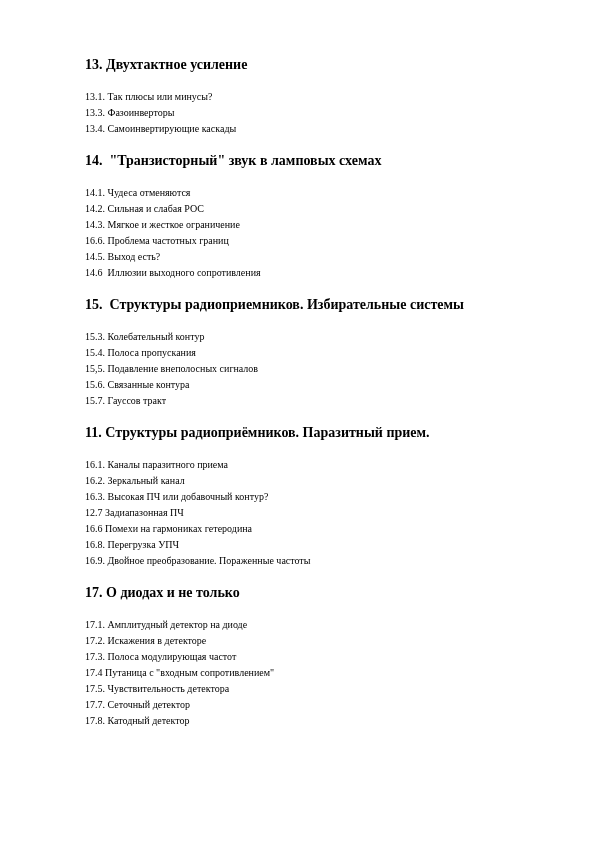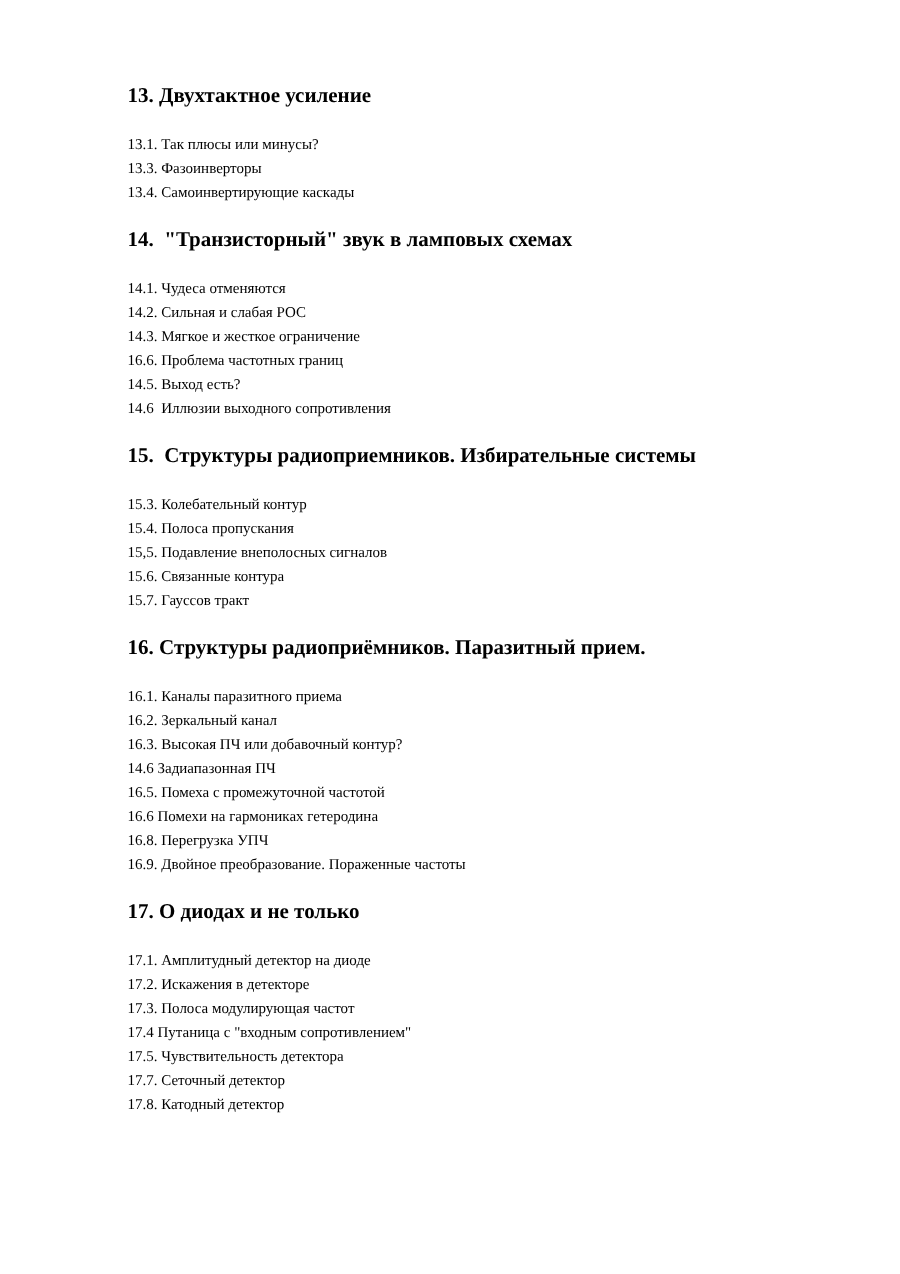--- a/index.html
+++ b/index.html
@@ -63,26 +63,25 @@
   <section class="toc-section">
     <h2 class="sec-title">15.  Структуры радиоприемников. Избирательные системы</h2>
     <p class="toc-item">15.3. Колебательный контур</p>
     <p class="toc-item">15.4. Полоса пропускания</p>
     <p class="toc-item">15,5. Подавление внеполосных сигналов</p>
     <p class="toc-item">15.6. Связанные контура</p>
     <p class="toc-item">15.7. Гауссов тракт</p>
   </section>
 
   <section class="toc-section">
-    <h2 class="sec-title">16. Структуры радиоприёмников. Паразитный прием.</h2>
+    <h2 class="sec-title">11. Структуры радиоприёмников. Паразитный прием.</h2>
     <p class="toc-item">16.1. Каналы паразитного приема</p>
     <p class="toc-item">16.2. Зеркальный канал</p>
     <p class="toc-item">16.3. Высокая ПЧ или добавочный контур?</p>
-    <p class="toc-item">14.6 Задиапазонная ПЧ</p>
-    <p class="toc-item">16.5. Помеха с промежуточной частотой</p>
+    <p class="toc-item">12.7 Задиапазонная ПЧ</p>
     <p class="toc-item">16.6 Помехи на гармониках гетеродина</p>
     <p class="toc-item">16.8. Перегрузка УПЧ</p>
     <p class="toc-item">16.9. Двойное преобразование. Пораженные частоты</p>
   </section>
 
   <section class="toc-section">
     <h2 class="sec-title">17. О диодах и не только</h2>
     <p class="toc-item">17.1. Амплитудный детектор на диоде</p>
     <p class="toc-item">17.2. Искажения в детекторе</p>
     <p class="toc-item">17.3. Полоса модулирующая частот</p>

